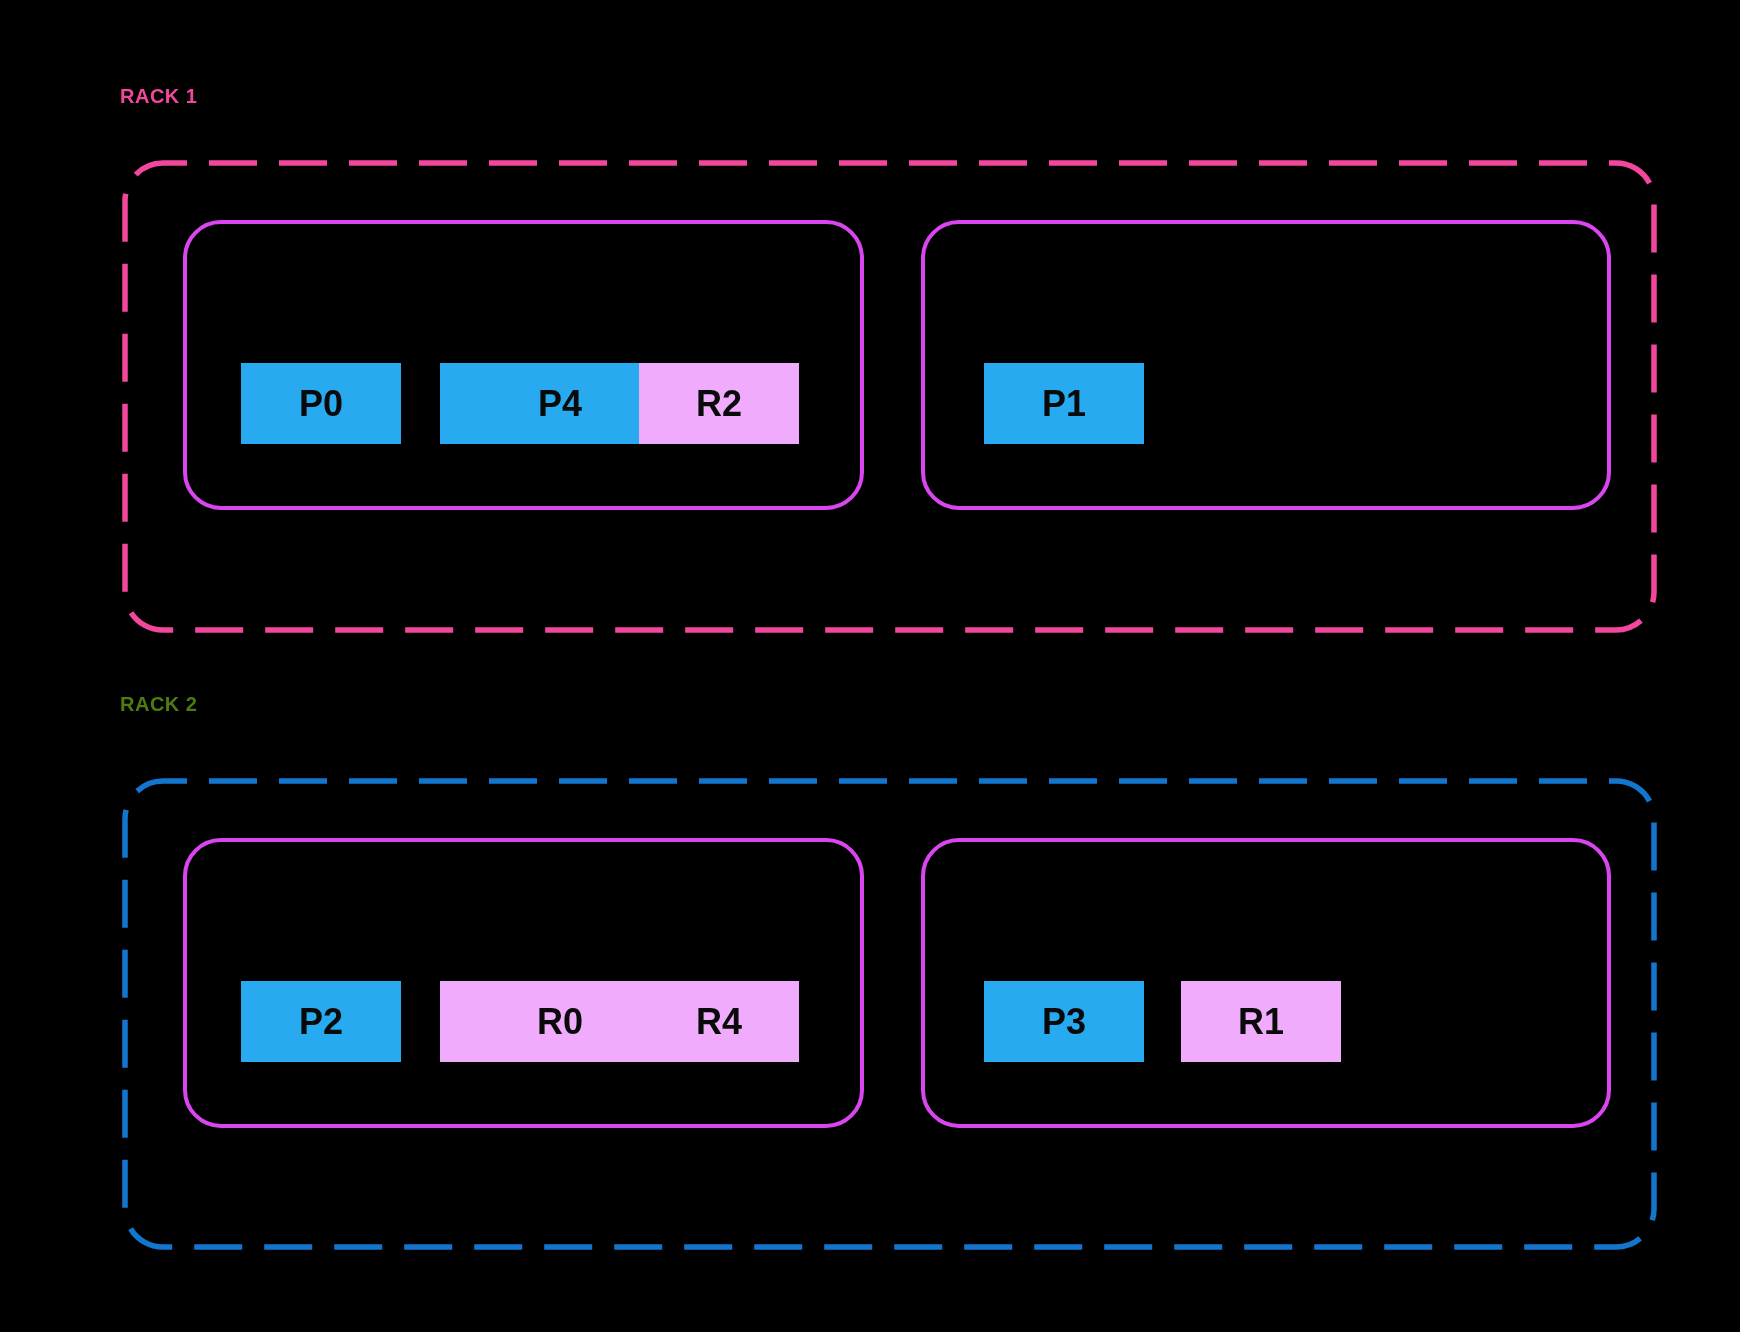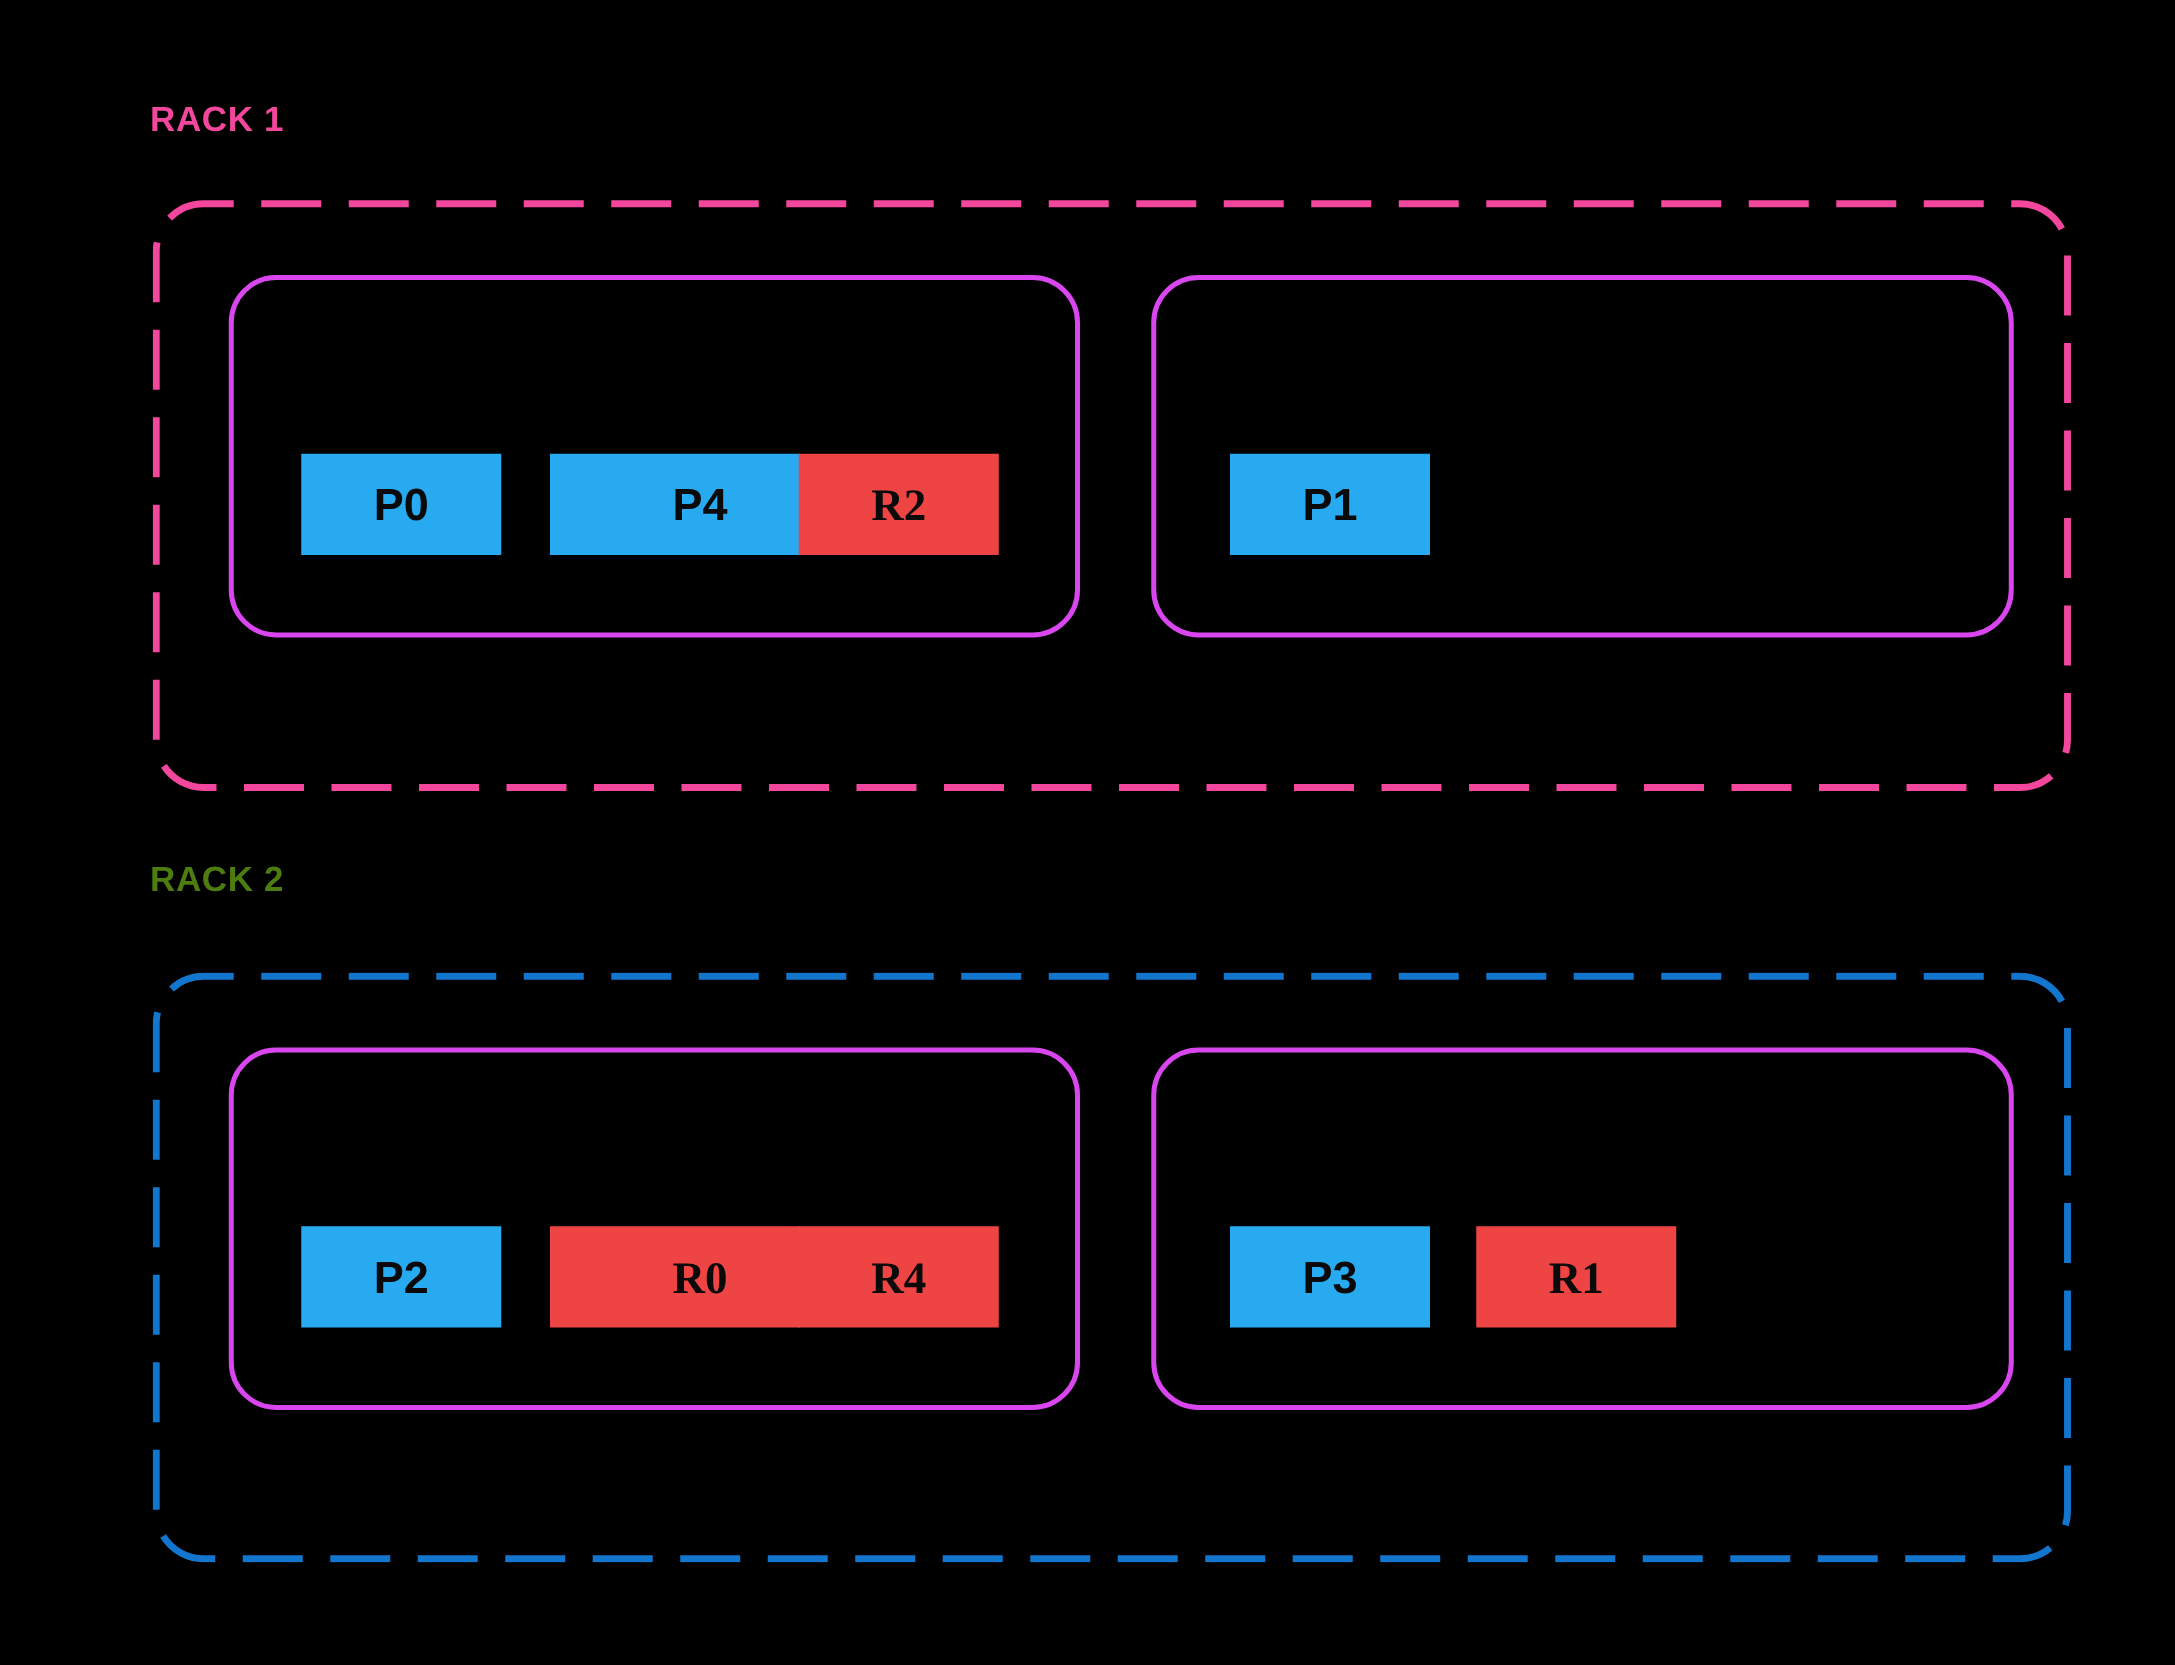--- a/index.html
+++ b/index.html
@@ -11,21 +11,21 @@
     position: relative;
     width: 1740px;
     height: 1332px;
     background: #000000;
     overflow: hidden;
     font-family: "Liberation Sans", sans-serif;
   }
   .rack-label {
     position: absolute;
     left: 120px;
-    font-size: 28px;
+    font-size: 20px;
     line-height: 32px;
     font-weight: bold;
     letter-spacing: 0.5px;
     white-space: nowrap;
   }
   .rack-label.rack1 { top: 80px;  color: #F2479C; }
   .rack-label.rack2 { top: 688px; color: #4d7c0f; }
 
   .rack-box {
     position: absolute;
@@ -60,21 +60,21 @@
     width: 160px;
     height: 81px;
     display: flex;
     align-items: center;
     justify-content: center;
     font-size: 36px;
     font-weight: bold;
     color: #0A0A0A;
   }
   .slot.primary { background: #27AAF0; }
-  .slot.replica { background: #ef4444; font-family: Liberation Serif, serif; }
+  .slot.replica { background: #f0abfc; }
 
   .slot.pos-1 { left: 54px; }
   .slot.pos-2 { left: 253px; padding-left: 40px; }
   .slot.pos-3 { left: 452px; }
   .slot.pos-b1 { left: 59px; }
   .slot.pos-b2 { left: 256px; }
 </style>
 </head>
 <body>
 

